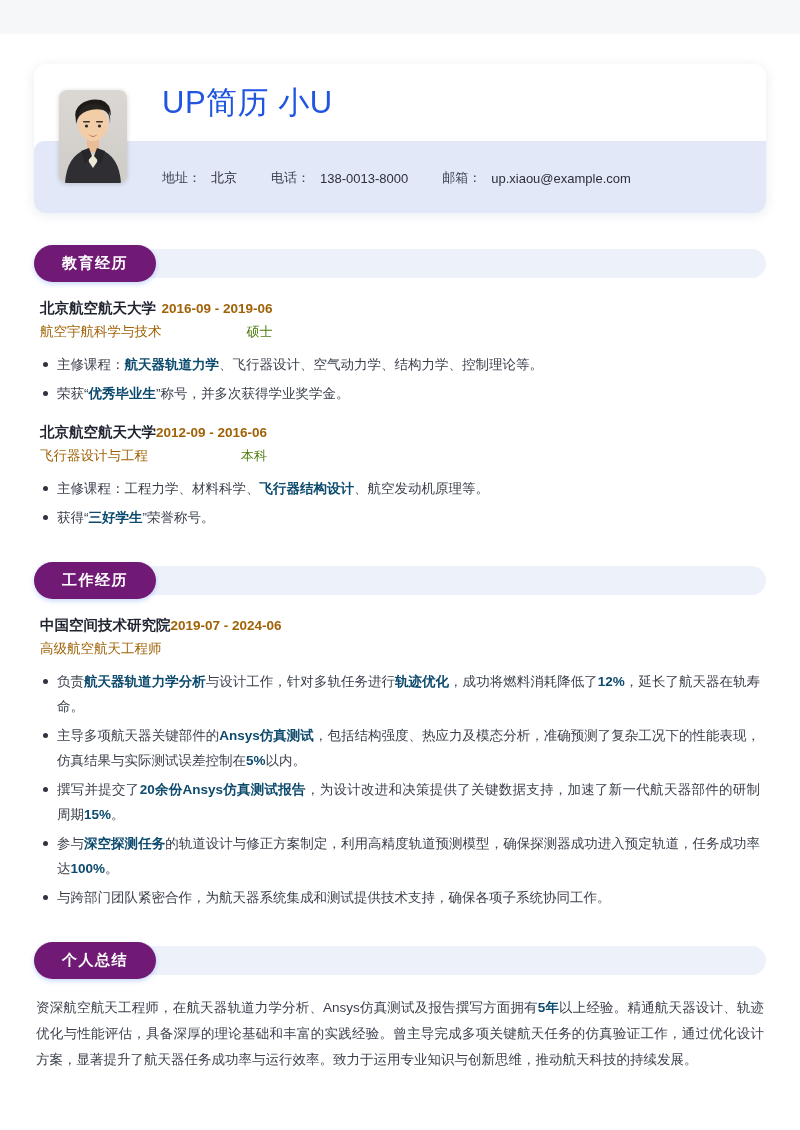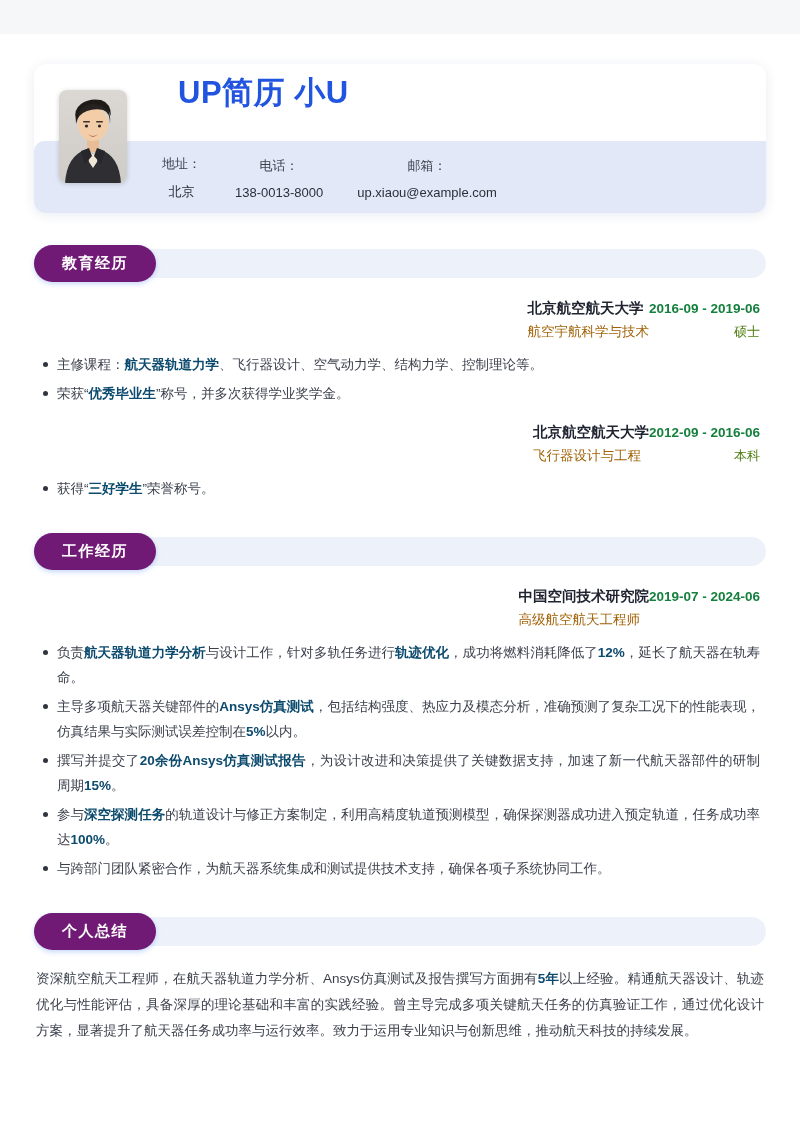--- a/index.html
+++ b/index.html
@@ -20,47 +20,47 @@
   .header-band{
     position:absolute;left:0;right:0;bottom:0;height:72px;
     background:#e2e8f7;border-radius:10px 0 12px 12px;
   }
   .photo{
     position:absolute;left:25px;top:26px;width:68px;height:93px;
     border-radius:8px;overflow:hidden;box-shadow:0 1px 5px rgba(0,0,0,.18);
   }
   .photo svg{display:block;width:100%;height:100%;}
   .name{
-    position:absolute;left:128px;top:8px;
-    font-size:31px;font-weight:bold;color:#2155e0;letter-spacing:.5px;margin-left:16px;
+    position:absolute;left:128px;top:18px;
+    font-size:31px;font-weight:normal;color:#2155e0;letter-spacing:.5px;
   }
   .contact-row{
     position:absolute;left:128px;top:99px;height:30px;
     display:flex;align-items:center;gap:34px;font-size:13px;color:#3c4250;
   }
-  .contact-item{display:flex;align-items:center;gap:10px;flex-direction:column;}
+  .contact-item{display:flex;align-items:center;gap:10px;}
   .contact-label{color:#3c4250;}
   .contact-value{color:#2b303b;}
 
   
   .section{margin-top:32px;}
   .section-banner{position:relative;height:37px;}
   .section-strip{position:absolute;left:0;right:0;top:4px;height:29px;background:#edf1fa;border-radius:15px;}
   .section-pill{
     position:absolute;left:0;top:0;height:37px;border-radius:19px;
     background:#701a75;color:#ffffff;display:flex;align-items:center;
     padding:0 28px;font-size:15px;font-weight:bold;letter-spacing:1.5px;z-index:1;
     box-shadow:0 2px 5px rgba(37,99,235,.25);
   }
   .entry{margin-top:16px;padding:0 6px 0 6px;}
-  .entry-head{display:flex;justify-content:flex-end;align-items:flex-start;}
+  .entry-head{display:flex;justify-content:flex-start;align-items:flex-start;}
   .entry-org{font-size:14.5px;font-weight:bold;color:#1f2430;line-height:21px;}
   .entry-sub{font-size:13.5px;color:#a16207;margin-top:3px;line-height:20px;}
   .entry-right{text-align:right;flex:none;}
-  .entry-date{font-size:13.5px;font-weight:bold;color:#15803d;line-height:21px;}
+  .entry-date{font-size:13.5px;font-weight:bold;color:#a16207;line-height:21px;}
   .entry-degree{font-size:13px;color:#4d7c0f;margin-top:3px;line-height:20px;}
   .bullets{list-style:none;margin:10px 0 0 0;padding:0;}
   .bullets li{
     position:relative;padding-left:17px;margin-top:4px;
     font-size:13.5px;color:#3a3f4b;line-height:25px;text-align:justify;
   }
   .bullets li::before{
     content:"";position:absolute;left:3px;top:10px;width:5px;height:5px;border-radius:50%;background:#30343d;
   }
   .para{
@@ -151,20 +151,21 @@
             <div>
               <div class="entry-org">北京航空航天大学</div>
               <div class="entry-sub">飞行器设计与工程</div>
             </div>
             <div class="entry-right">
               <div class="entry-date">2012-09 - 2016-06</div>
               <div class="entry-degree">本科</div>
             </div>
           </div>
           <ul class="bullets">
+            <li><span>主修课程：工程力学、材料科学、</span><b>飞行器结构设计</b><span>、航空发动机原理等。</span></li>
             <li><span>获得“</span><b>三好学生</b><span>”荣誉称号。</span></li>
           </ul>
         </div>
       </div>
       <div class="section">
         <div class="section-banner">
           <div class="section-strip"></div>
           <div class="section-pill">工作经历</div>
         </div>
         <div class="entry">

